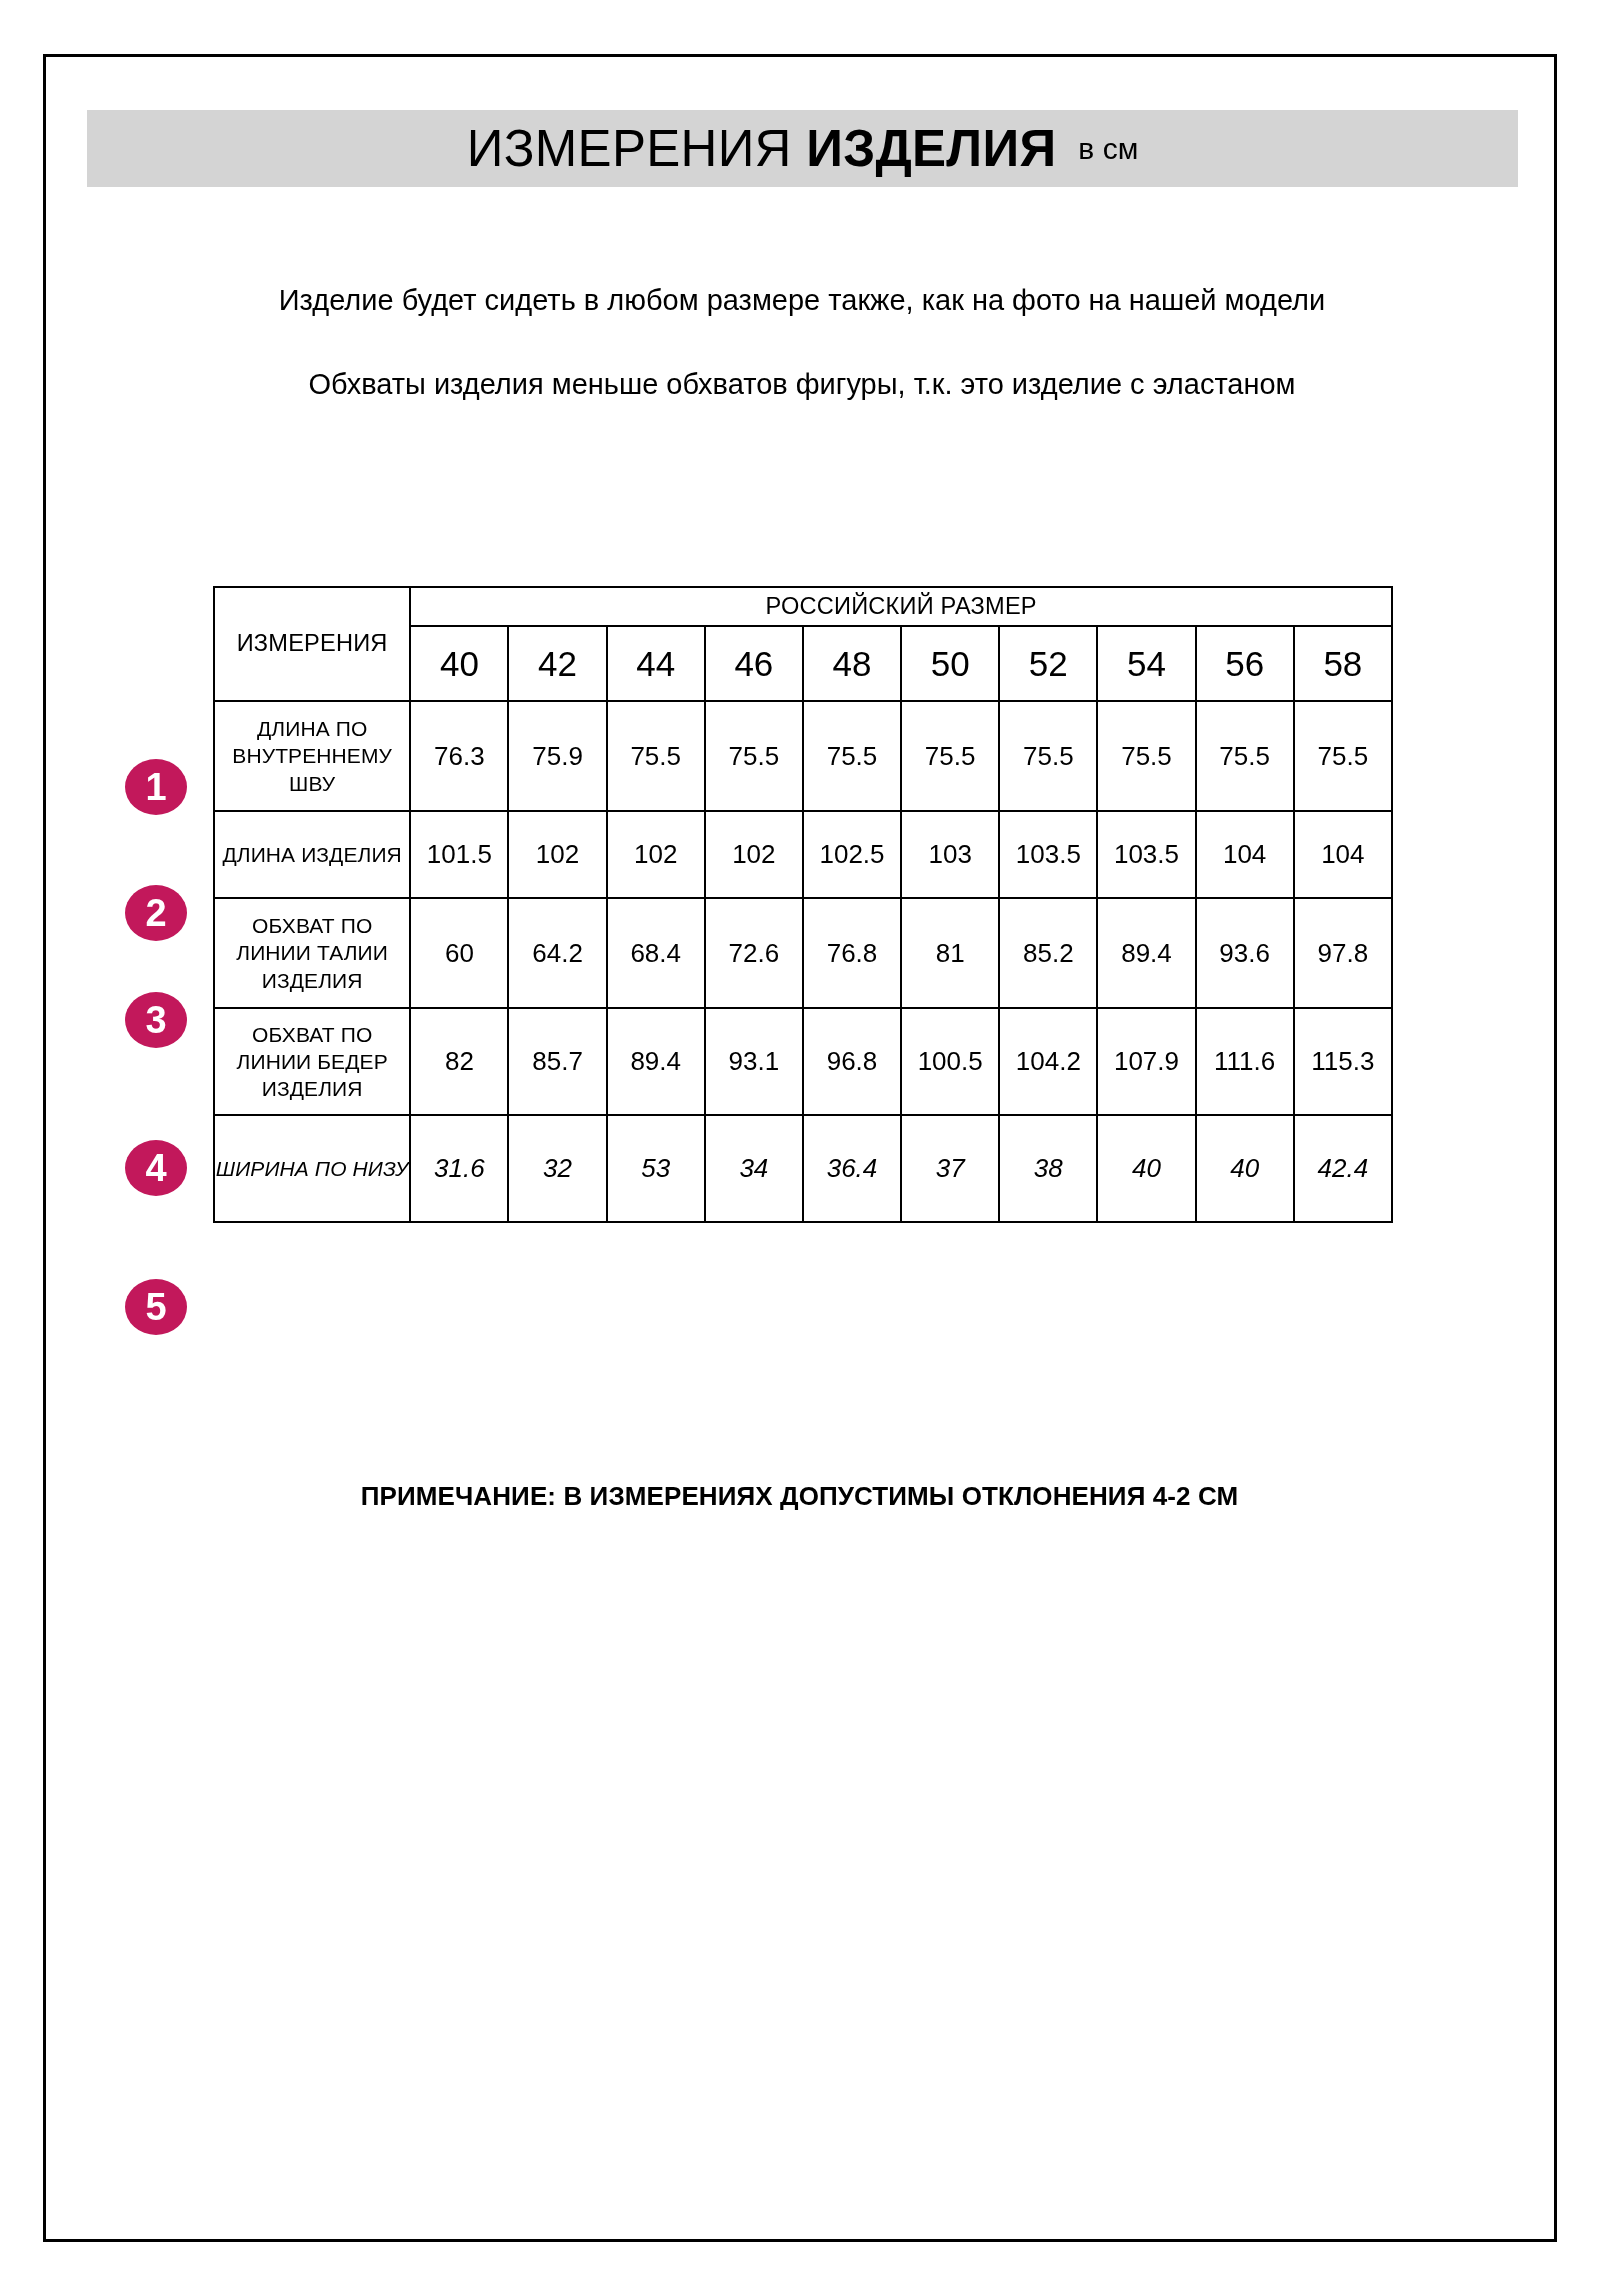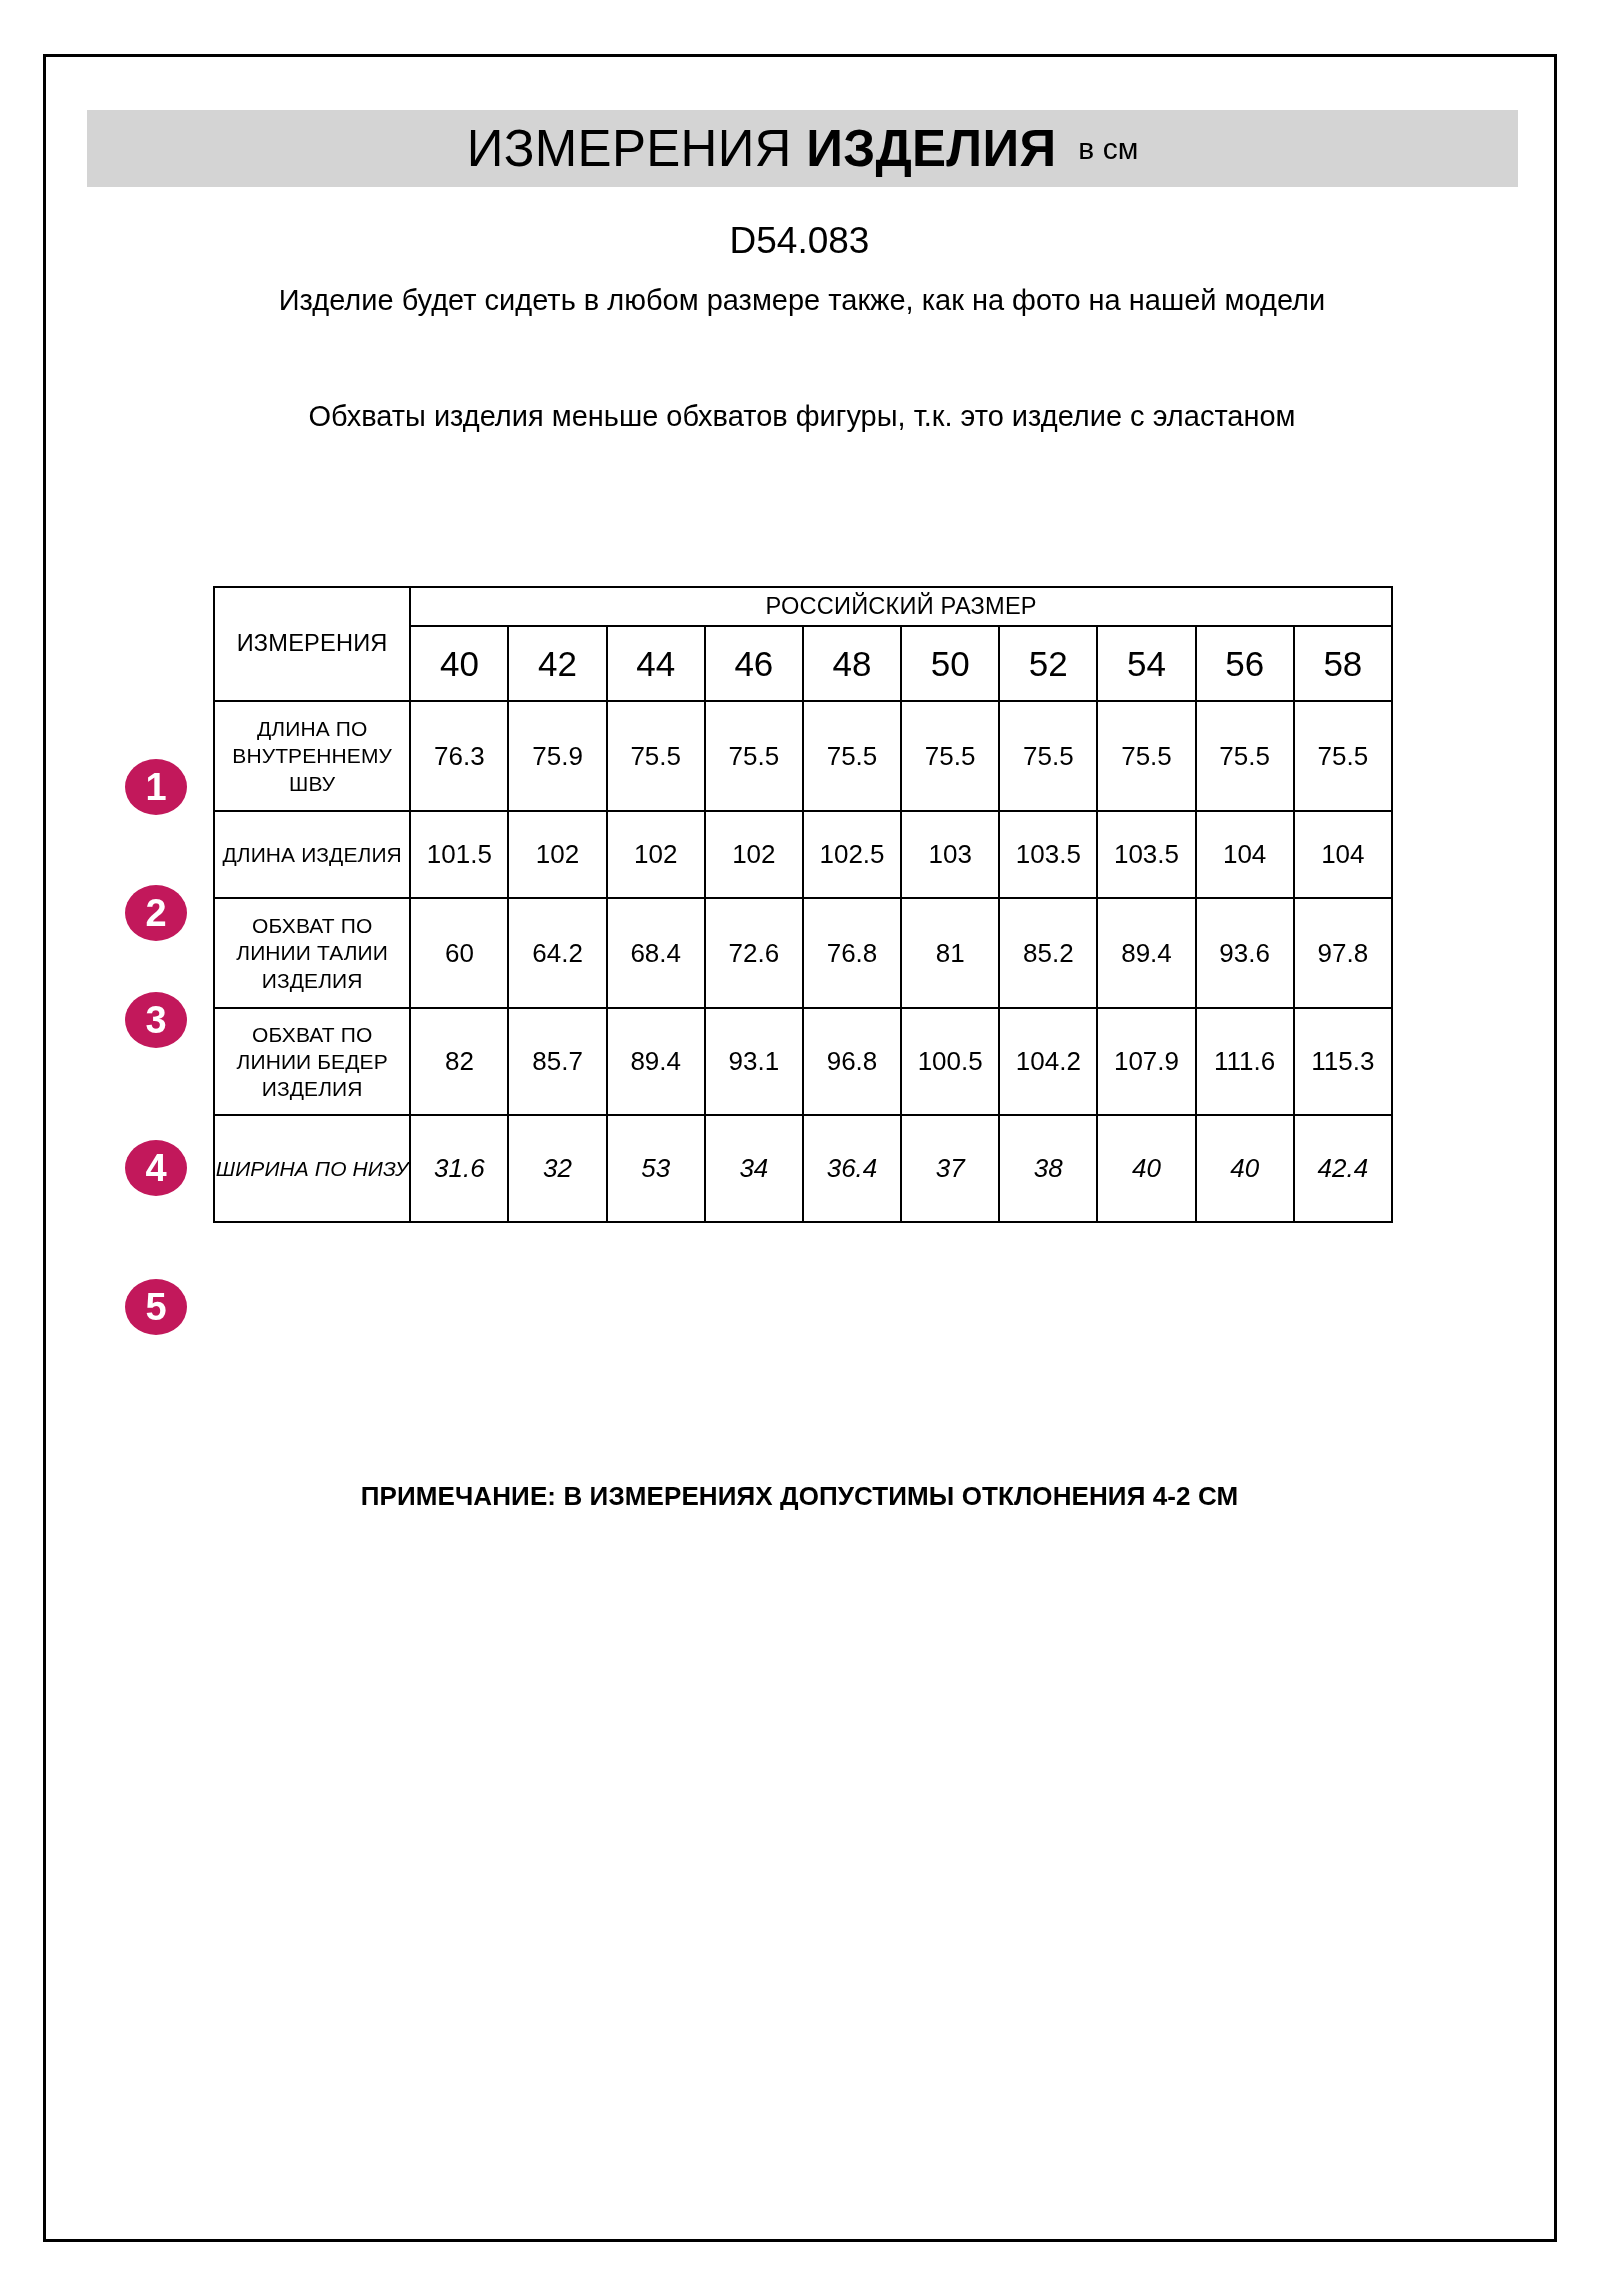--- a/index.html
+++ b/index.html
@@ -78,21 +78,21 @@
   .intro {
     position: absolute;
     left: 141px;
     width: 1230px;
     text-align: center;
     font-size: 29px;
     font-weight: 400;
     line-height: 1.28;
   }
   #intro-1 { top: 225px; }
-  #intro-2 { top: 309px; margin-top: 32px; }
+  #intro-2 { top: 309px; }
 
   
   #size-table {
     position: absolute;
     left: 167px;
     top: 529px;
     width: 1180px;
     border-collapse: collapse;
     table-layout: fixed;
   }
@@ -180,21 +180,20 @@
 <body>
 
 <div id="page-frame">
 
   <div id="title-band">
     <span class="t-main">ИЗМЕРЕНИЯ </span>
     <span class="t-bold">ИЗДЕЛИЯ</span>
     <span class="t-unit">в см</span>
   </div>
 
-  <div id="article-code">D54.083</div>
 
   <div class="intro" id="intro-1">Изделие будет сидеть в любом размере также, как на фото на нашей модели</div>
   <div class="intro" id="intro-2">Обхваты изделия меньше обхватов фигуры, т.к. это изделие с эластаном</div>
 
   <div class="badge" id="badge-1">1</div>
   <div class="badge" id="badge-2">2</div>
   <div class="badge" id="badge-3">3</div>
   <div class="badge" id="badge-4">4</div>
   <div class="badge" id="badge-5">5</div>
 

